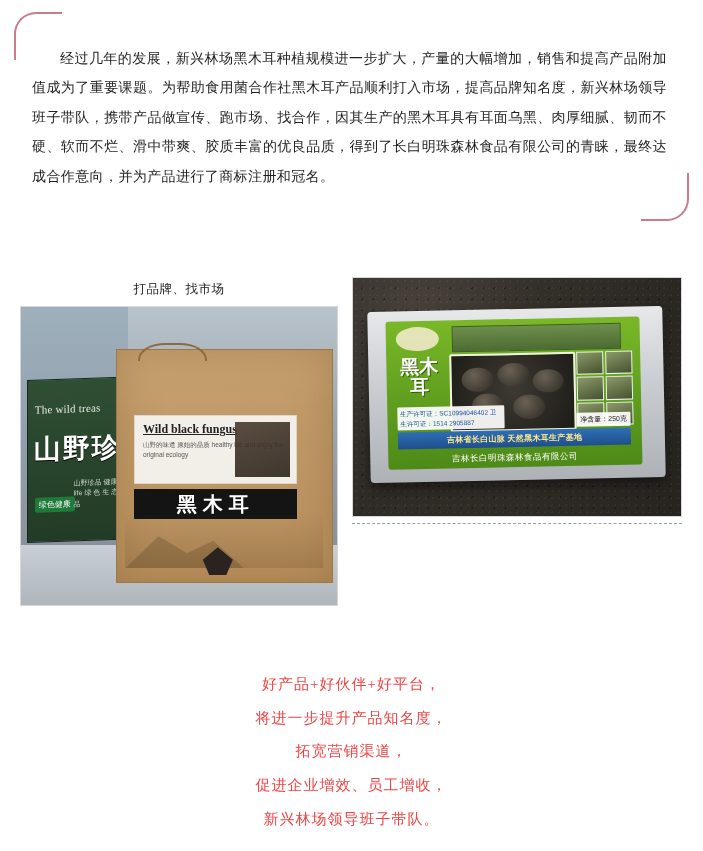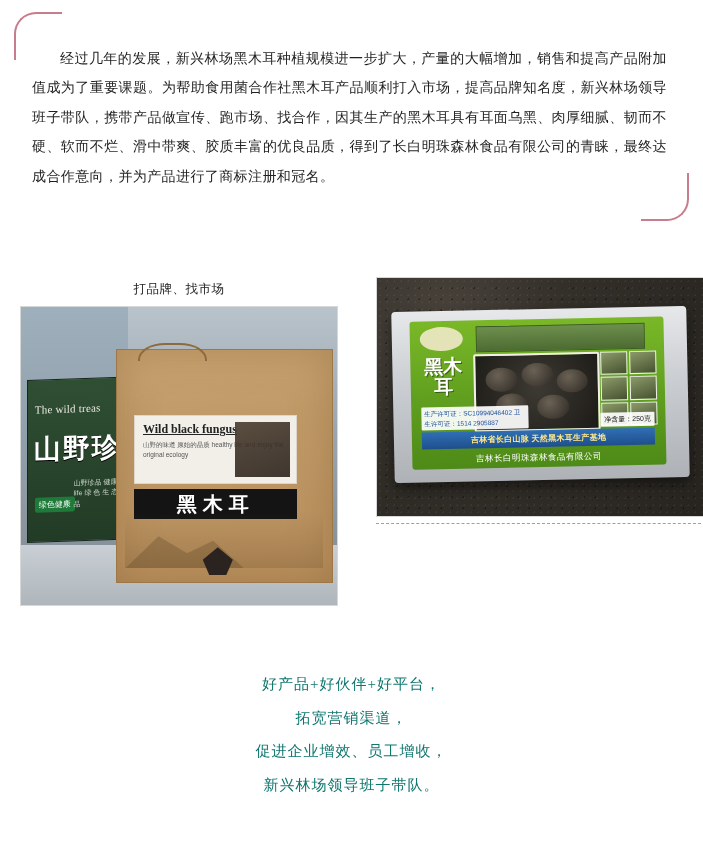--- a/index.html
+++ b/index.html
@@ -62,21 +62,21 @@
     text-indent: 2em;
     color: #1f1f1f;
     letter-spacing: 0.4px;
     font-family: "Liberation Serif", serif;
   }
 
   
   .photos {
     display: flex;
     margin: 56px 20px 0 20px;
-    gap: 26px;
+    gap: 2px;
     align-items: flex-start;
   }
   .photo-col {
     flex: 1;
     min-width: 0;
   }
   .photo-col.left { flex: 0 0 318px; }
   .photo-col.right { flex: 0 0 330px; margin-left: 12px;}
 
   .caption {
@@ -312,21 +312,21 @@
     background: rgba(255,255,255,.92);
     color: #1a1a1a;
     font-size: 7px; padding: 2px 4px; border-radius: 1px;
   }
 
   
   .slogan {
     margin: 62px 0 0 0;
     text-align: center;
     font-family: "Liberation Serif", serif;
-    color: #0f766e;
+    color: #ef4444;
   }
   .slogan div {
     font-size: 15px;
     line-height: 2.25;
     letter-spacing: 1px;
   }
 </style>
 </head>
 <body>
 
@@ -396,16 +396,17 @@
           <div class="company">吉林长白明珠森林食品有限公司</div>
         </div>
       </div>
     </div>
     <hr class="dashrule">
   </div>
 </section>
 
 <section class="slogan">
   <div>好产品+好伙伴+好平台，</div>
+  <div>将进一步提升产品知名度，</div>
   <div>拓宽营销渠道，</div>
   <div>促进企业增效、员工增收，</div>
   <div>新兴林场领导班子带队。</div>
 </section>
 
 </body></html>

